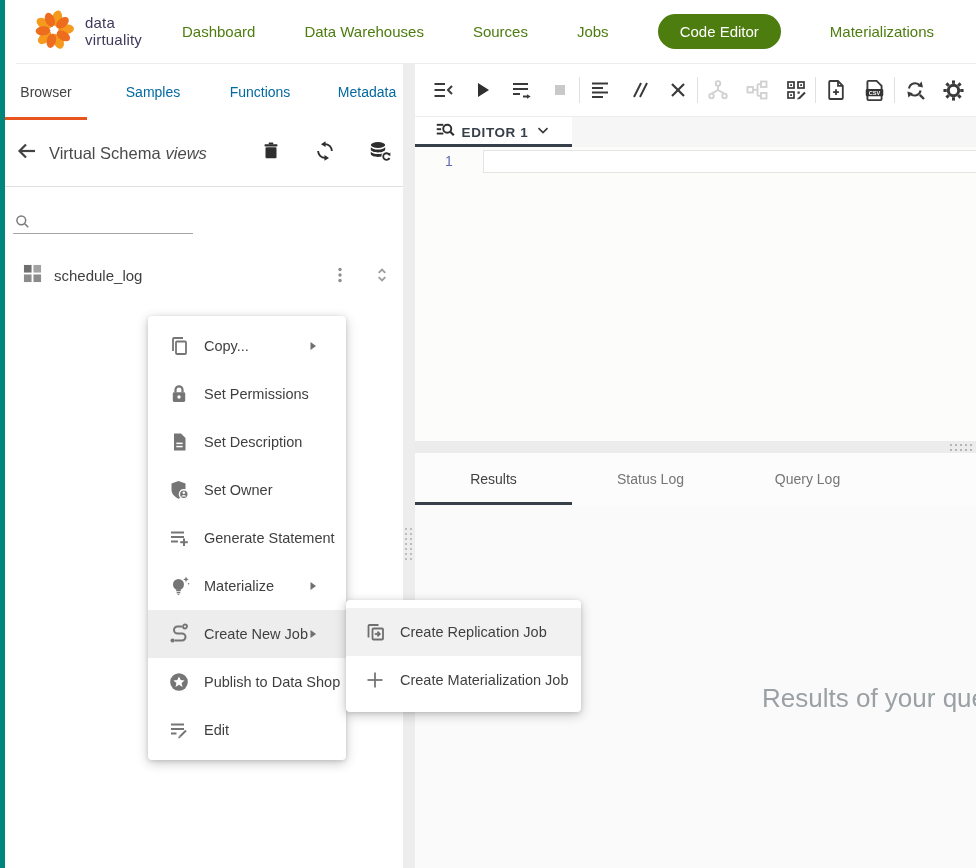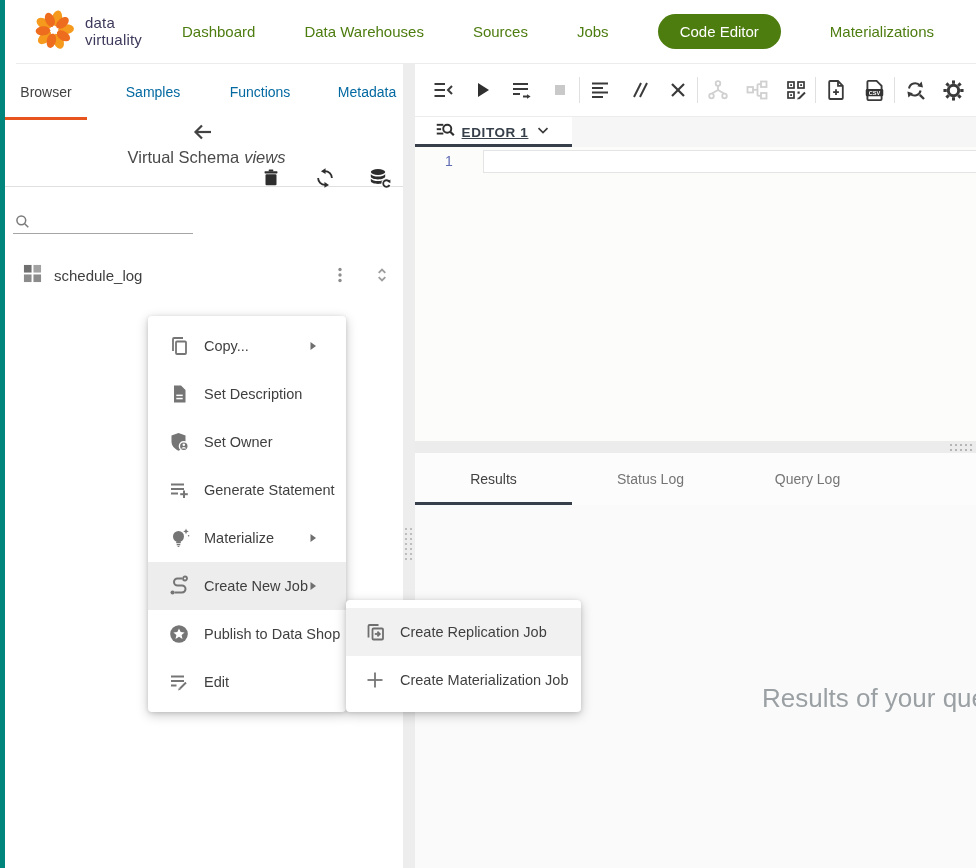--- a/index.html
+++ b/index.html
@@ -20,21 +20,21 @@
   .nav-pill { background:#4d7c0f; color:#fff; padding:9px 22px; border-radius:19px; }
 
   
   .sidebar { position:absolute; left:5px; top:64px; width:403px; height:804px; background:#fff; }
   .side-tabs { display:flex; height:56px;gap:25px; }
   .side-tab { flex:1; display:flex; align-items:center; justify-content:center; font-size:14px;
     color:#0369a1; position:relative; cursor:pointer; }
   .side-tab.active { color:#424242; }
   .side-tab.active::after { content:""; position:absolute; left:0; right:0; bottom:0; height:3px; background:#E8541D; }
 
-  .schema-header { height:67px; border-bottom:1px solid #e0e0e0; display:flex; align-items:center; padding:0 16px 0 8px;flex-direction:column; }
+  .schema-header { height:67px; border-bottom:1px solid #e0e0e0; display:flex; align-items:center; padding:0 16px 0 8px; }
   .back-btn { width:28px; height:28px; display:flex; align-items:center; justify-content:center; cursor:pointer; }
   .schema-title { font-size:16.5px; color:#4a4a4a; margin-left:8px; white-space:nowrap; }
   .schema-title .sub { font-style:italic; margin-left:5px; }
   .hdr-actions { margin-left:auto; display:flex; align-items:center; gap:28px; }
   .hdr-actions .icon-btn { width:26px; height:26px; display:flex; align-items:center; justify-content:center; cursor:pointer; }
 
   .search-row { margin:24px 0 0 8px; width:180px; position:relative; }
   .search-row svg { position:absolute; left:2px; top:3px; }
   .search-input { width:180px; border:none; border-bottom:1px solid #a5a5a5; padding:2px 4px 4px 22px;
     font-size:14px; outline:none; background:transparent; font-family:"Liberation Sans",sans-serif; }
@@ -52,21 +52,21 @@
   
   .rightpanel { position:absolute; left:415px; top:64px; width:561px; height:804px; background:#fafafa; }
   .toolbar { height:53px; background:#fff; border-bottom:1px solid #ececec; display:flex; align-items:center; padding-left:8px; }
   .tb-btn { width:39px; height:40px; display:flex; align-items:center; justify-content:center; cursor:pointer; flex:0 0 auto; }
   .tb-sep { width:1px; height:26px; background:#e0e0e0; flex:0 0 auto; }
 
   .editor-tabrow { height:30px; background:#f6f6f6; display:flex; }
   .editor-tab { width:157px; background:#fff; display:flex; align-items:center; justify-content:center; gap:6px;
     position:relative; cursor:pointer; }
   .editor-tab::after { content:""; position:absolute; left:0; right:0; bottom:0; height:3px; background:#37404A; }
-  .editor-tab-label { font-size:13.5px; font-weight:bold; letter-spacing:.6px; color:#37404a;text-decoration:underline; }
+  .editor-tab-label { font-size:13.5px; font-weight:bold; letter-spacing:.6px; color:#37404a; }
 
   .editor-body { height:294px; background:#fcfcfa; position:relative; }
   .gutter-num { position:absolute; left:0; top:6px; width:68px; text-align:center; font-size:14px; color:#5F6BB3; }
   .active-line { position:absolute; left:68px; right:0; top:3px; height:23px; background:#fff;
     border:1px solid #e4e4e4; border-right:none; cursor:text; }
 
   .hsplitter { height:12px; background:#ececec; position:relative; }
   .hdots { position:absolute; right:4px; top:3px; display:grid; grid-template-columns:repeat(5,2px); gap:3px; }
   .hdots i { width:2px; height:2px; background:#b5b5b5; display:block; }
 
@@ -441,20 +441,30 @@
     <span class="mi-label">Copy...</span>
     <span class="mi-arrow">
       <svg width="10" height="10" viewBox="0 0 10 10">
           <polygon points="2.5,1 8,5 2.5,9" fill="#6f6f6f"></polygon>
         </svg>
     </span>
   </div>
   <div class="mi">
     <span class="mi-ic">
       <svg width="22" height="22" viewBox="0 0 22 22">
+        <path d="M7.5,9.5 V6.8 a3.5,3.5 0 0 1 7,0 V9.5" fill="none" stroke="#757575" stroke-width="2.2"></path>
+        <rect x="4.8" y="9.3" width="12.4" height="9.6" rx="1.4" fill="#757575"></rect>
+        <circle cx="11" cy="14" r="1.7" fill="#fff"></circle>
+      </svg>
+    </span>
+    <span class="mi-label">Set Permissions</span>
+  </div>
+  <div class="mi">
+    <span class="mi-ic">
+      <svg width="22" height="22" viewBox="0 0 22 22">
         <path d="M6,2.5 h7 l4.5,4.5 v12.5 h-11.5 z" fill="#757575"></path>
         <rect x="8.3" y="11.6" width="6.4" height="1.5" fill="#fff"></rect>
           <rect x="8.3" y="14.8" width="6.4" height="1.5" fill="#fff"></rect>
       </svg>
     </span>
     <span class="mi-label">Set Description</span>
   </div>
   <div class="mi">
     <span class="mi-ic">
       <svg width="22" height="22" viewBox="0 0 22 22">

